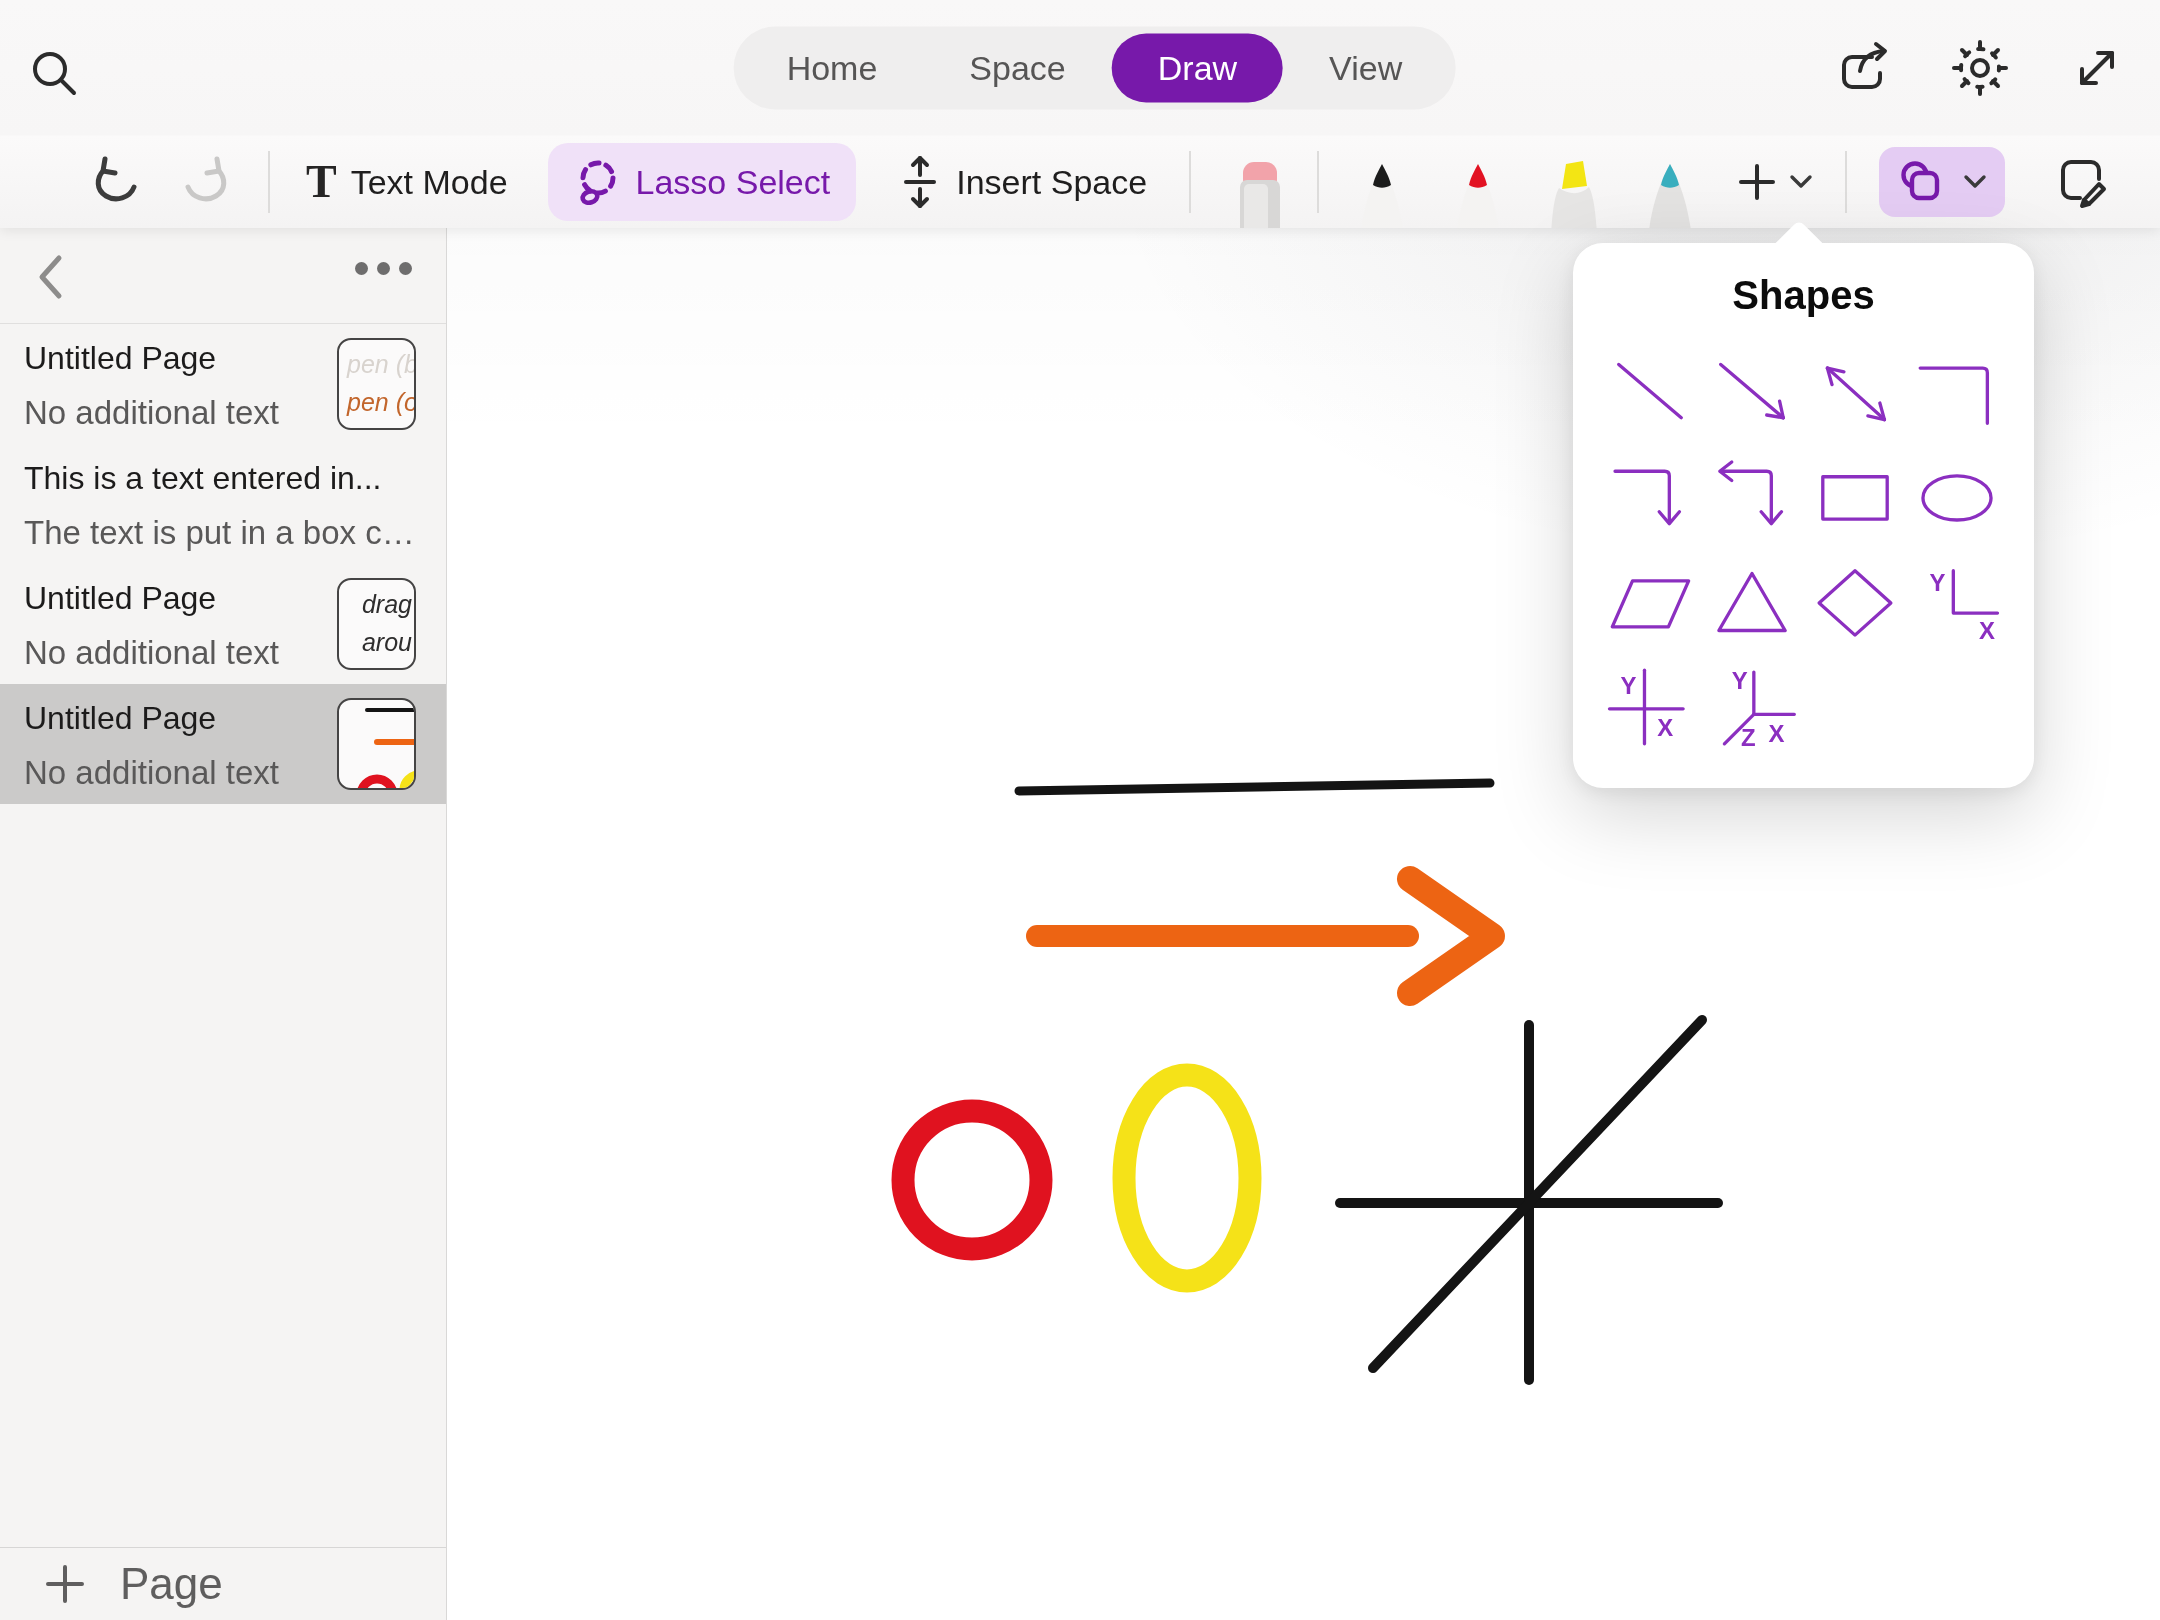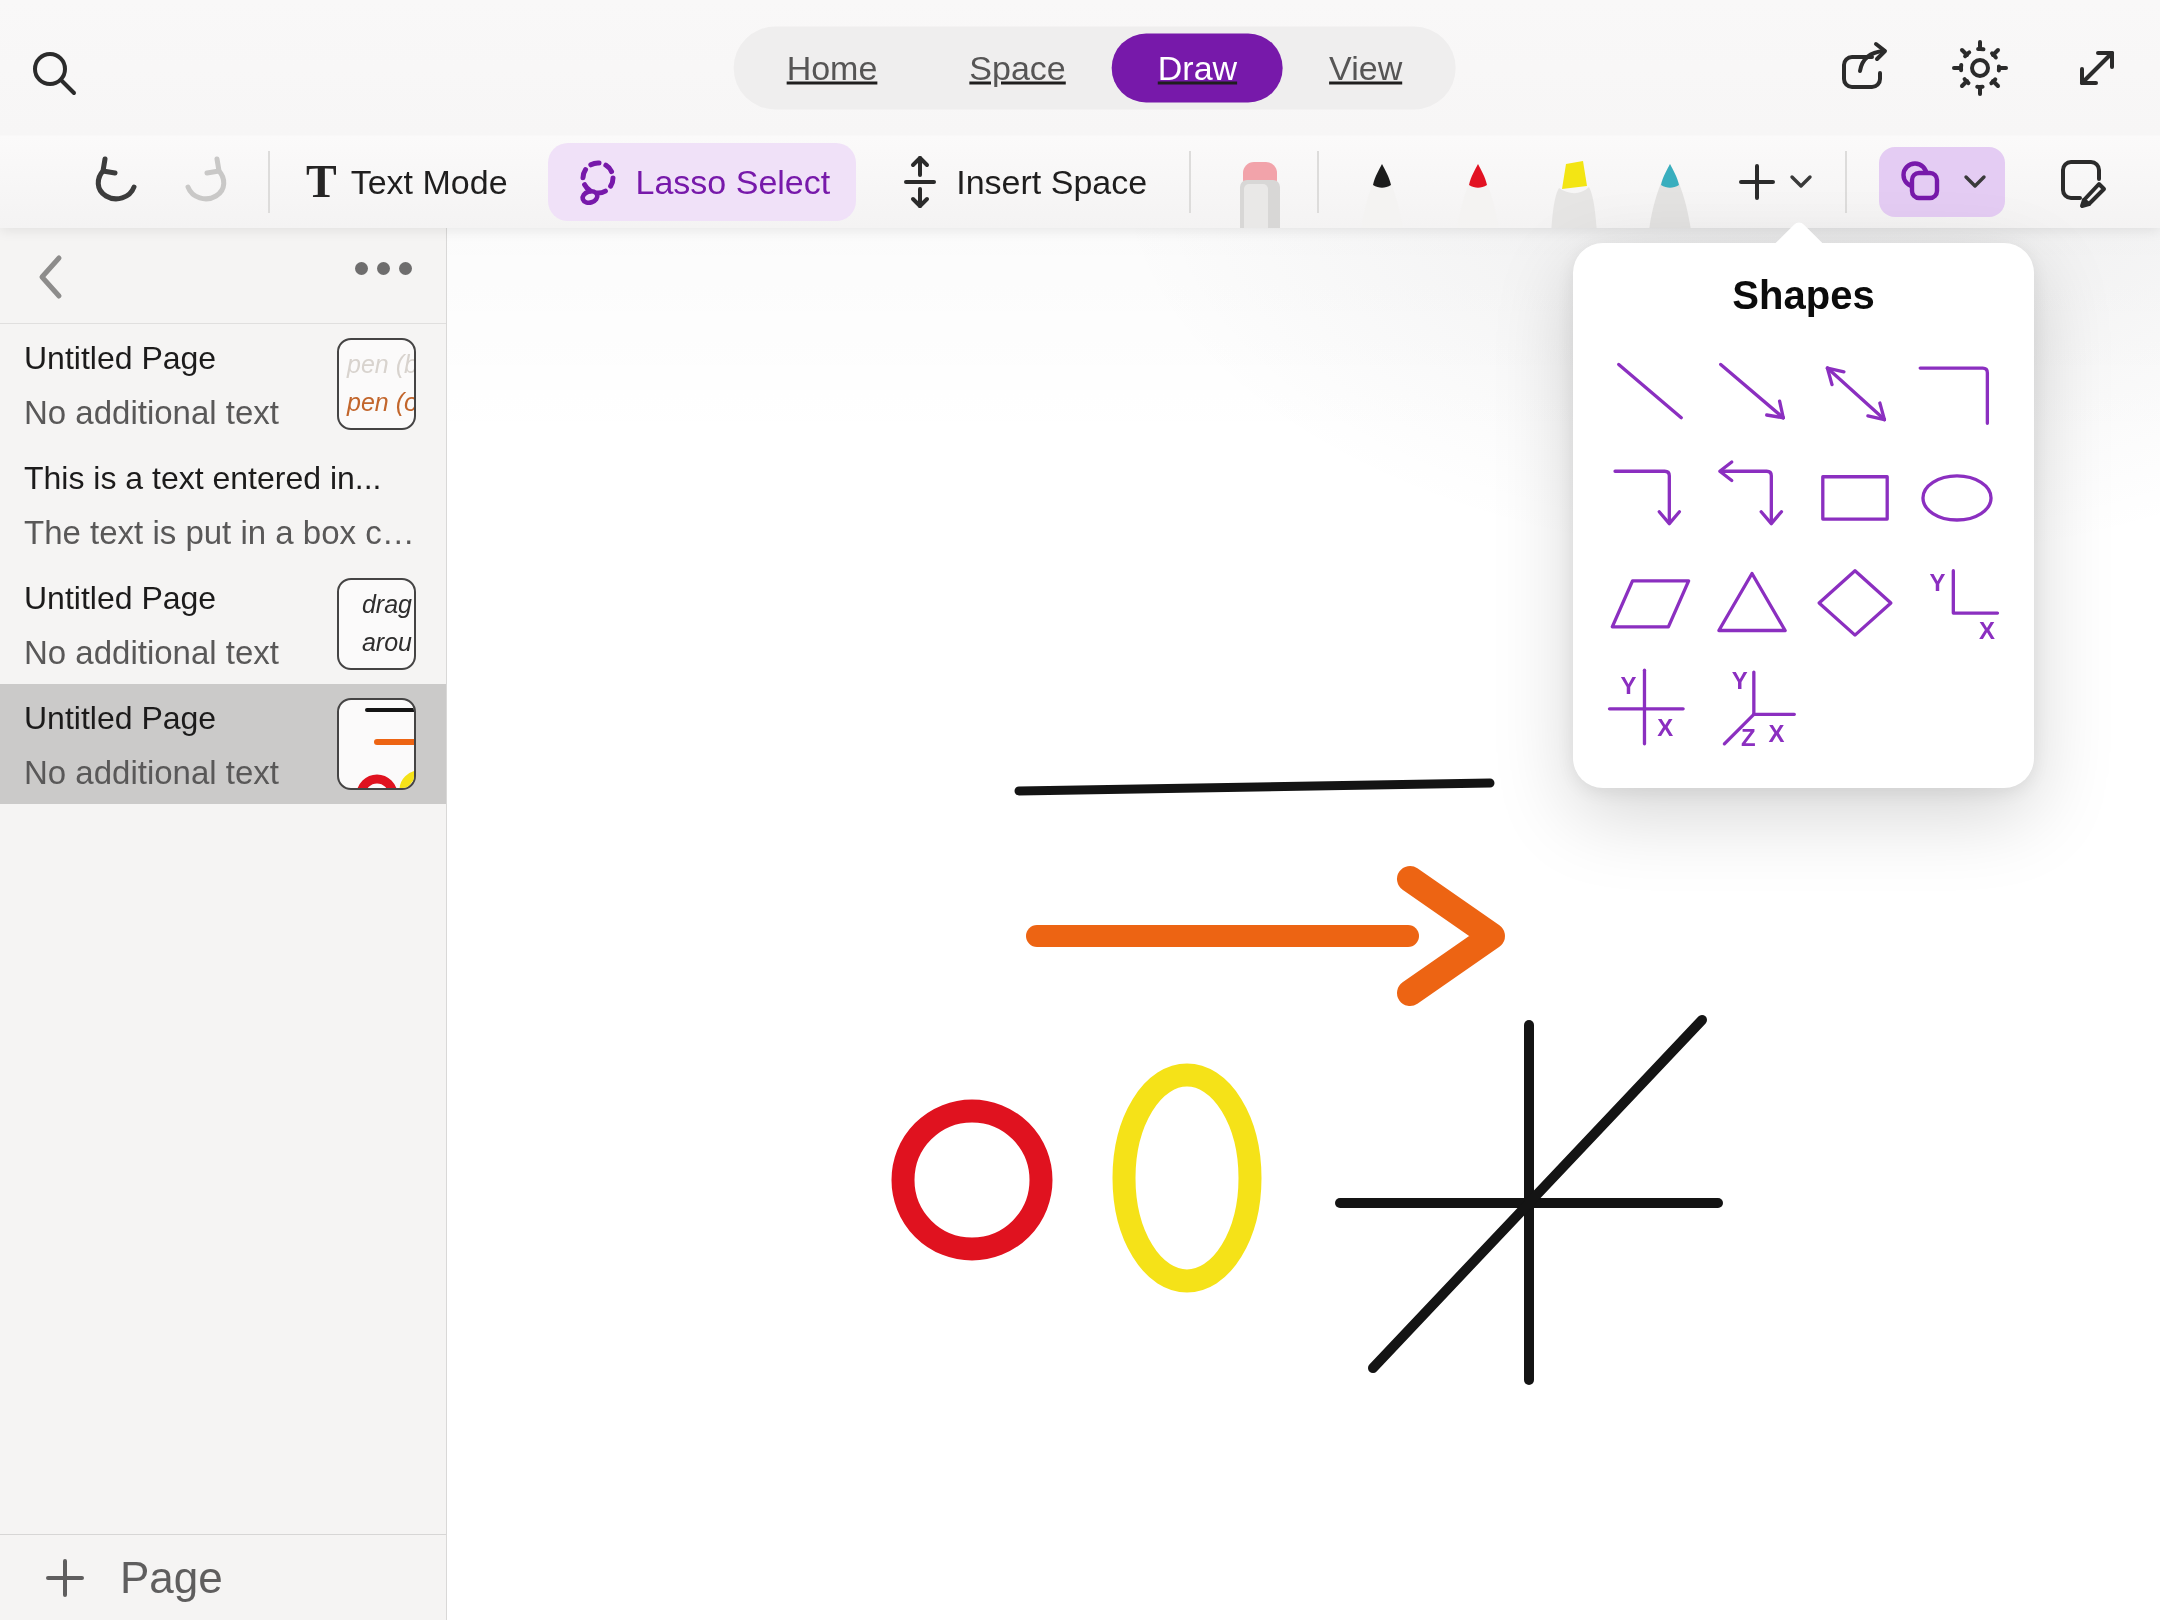--- a/index.html
+++ b/index.html
@@ -12,21 +12,21 @@
   svg{display:block;}
   .stk{fill:none;stroke:#2b2b2b;stroke-width:4;stroke-linecap:round;stroke-linejoin:round;}
 
   
   .chrome{position:absolute;top:0;left:0;right:0;height:228px;z-index:40;
     background:linear-gradient(180deg,#f9f8f8 0,#f7f6f6 135px,#fbfafa 136px,#f4f3f3 100%);
     box-shadow:0 3px 12px rgba(0,0,0,.08);}
   .row1{position:relative;height:136px;}
   .search-btn{position:absolute;left:26px;top:44px;width:60px;height:60px;border:0;background:transparent;padding:0;cursor:pointer;}
   .tabbar{position:absolute;left:50%;top:50%;transform:translate(-48%,-50%);
-    display:inline-flex;align-items:center;background:#efeeee;border-radius:44px;padding:7px;text-decoration:underline;}
+    display:inline-flex;align-items:center;background:#efeeee;border-radius:44px;padding:7px;}
   .tab{border:0;background:transparent;color:#565555;font-size:34px;padding:15px 46px;border-radius:36px;cursor:pointer;font-family:inherit;}
   .tab.active{background:var(--accent);color:#fff;}
   .row1-right{position:absolute;right:34px;top:0;height:136px;display:flex;align-items:center;gap:58px;}
   .iconbtn{border:0;background:transparent;padding:0;cursor:pointer;display:flex;align-items:center;justify-content:center;}
 
   
   .row2{position:relative;height:92px;display:flex;align-items:center;padding-left:88px;overflow:hidden;}
   .vdiv{width:2px;height:62px;background:#dddcdb;flex:0 0 auto;}
   .ribbon-group{display:flex;align-items:center;gap:14px;flex:0 0 auto;}
   .ribbon-label{font-size:34px;color:#1f1e1e;white-space:nowrap;}
@@ -53,21 +53,21 @@
     white-space:nowrap;overflow:hidden;text-overflow:ellipsis;}
   .page-item.no-thumb .pi-title,.page-item.no-thumb .pi-sub{max-width:400px;}
   .pi-sub{position:absolute;left:24px;top:70px;font-size:33px;color:#595858;max-width:288px;
     white-space:nowrap;overflow:hidden;text-overflow:ellipsis;}
   .thumb{position:absolute;right:30px;top:14px;width:79px;height:92px;background:#fbfafa;
     border:2.5px solid #454444;border-radius:14px;overflow:hidden;padding:6px 0 0 8px;}
   .thumb .tline{font-size:25px;white-space:nowrap;line-height:1.5;font-style:italic;}
   .tline.faint{color:#d8d3ce;}
   .tline.orange{color:#c2652b;}
   .tline.dark{color:#2e2d2d;text-align:right;padding-right:2px;}
-  .sb-bottom{position:absolute;left:0;right:0;bottom:0;height:86px;border-top:1px solid #d7d6d5;}
+  .sb-bottom{position:absolute;left:0;right:0;bottom:0;height:73px;border-top:1px solid #d7d6d5;}
   .add-page{display:flex;align-items:center;gap:34px;height:100%;padding-left:44px;border:0;background:transparent;cursor:pointer;width:100%;}
   .add-page span{font-size:44px;color:#5f5e5e;}
 
   
   .canvas{position:absolute;top:228px;left:447px;right:0;bottom:0;z-index:10;background:
     radial-gradient(1000px 560px at 1380px -60px, rgba(40,40,48,.075), rgba(40,40,48,0) 72%),
     linear-gradient(180deg, rgba(0,0,0,.015), rgba(0,0,0,0) 220px), #ffffff;}
   .ink{position:absolute;top:0;left:0;z-index:20;pointer-events:none;}
   .ink *{pointer-events:auto;}
   .s-black{stroke:var(--ink-black);}

